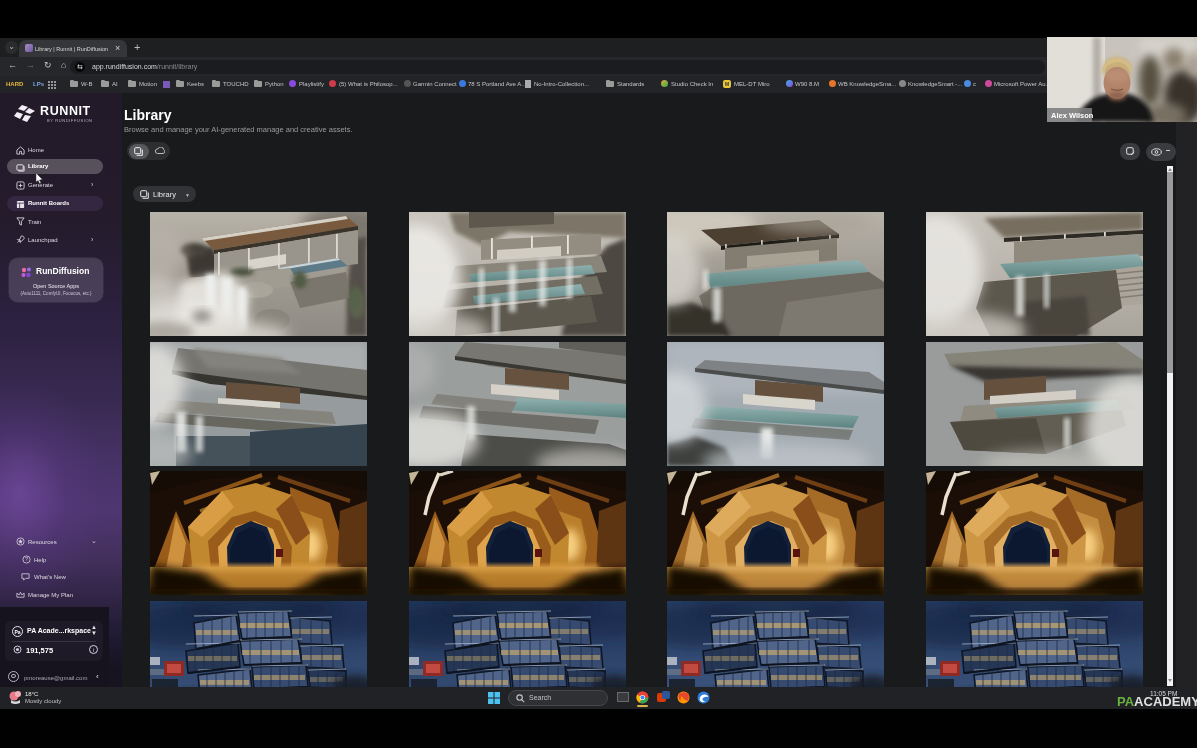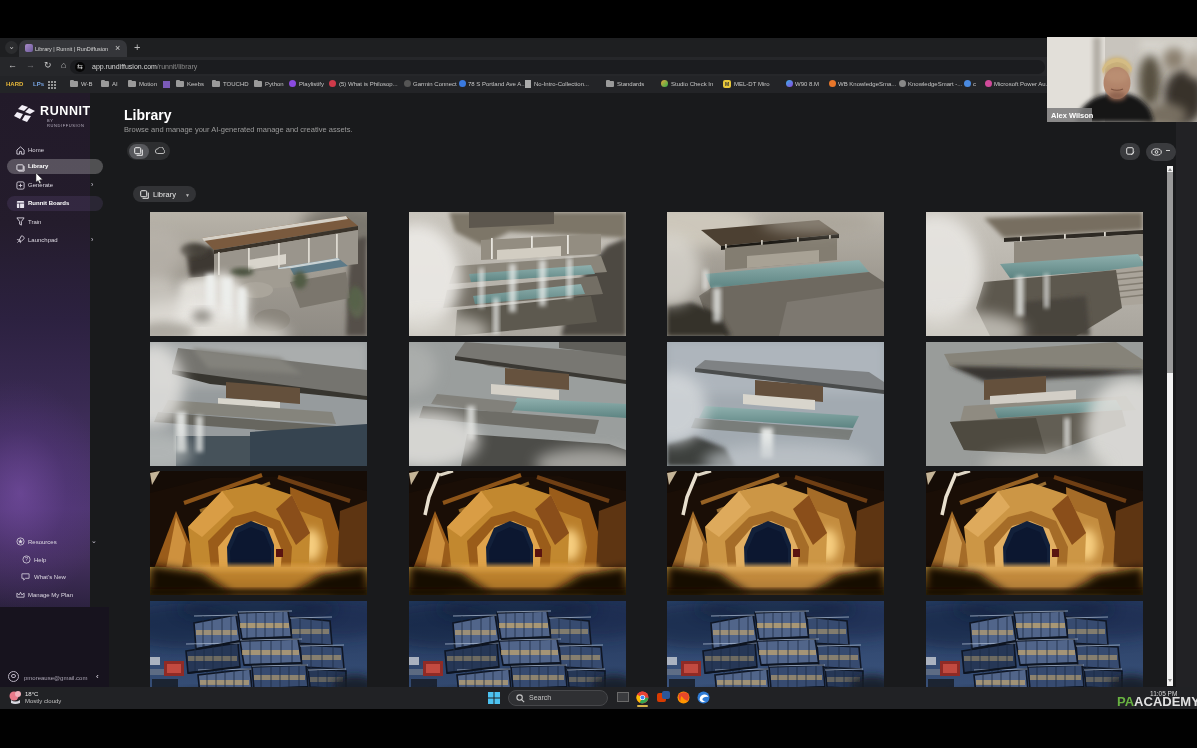--- a/index.html
+++ b/index.html
@@ -14,21 +14,21 @@
   #addrrow { left:0; top:57px; width:1176px; height:19px; background:#26272a; }
   #omnibox { left:70px; top:2.5px; width:975px; height:14px; background:#1b1c1f; border-radius:7px; color:#d8d8d8; font-size:7px; }
   #bookrow { left:0; top:76px; width:1176px; height:17px; background:#232427; color:#c6c6c6; font-size:6px; }
   .bi { position:absolute; top:4.5px; white-space:nowrap; }
   .bf { position:absolute; left:0; top:5px; width:8px; height:6px; background:#9a9a9a; border-radius:1px; }
   .bf::before { content:""; position:absolute; left:0; top:-1.5px; width:3.5px; height:2px; background:#9a9a9a; border-radius:1px 1px 0 0; }
   .bd { position:absolute; top:4px; width:7px; height:7px; border-radius:50%; }
 
   
   #app { left:0; top:93px; width:1176px; height:594px; background:#191a1c; overflow:hidden; }
-  #sidebar { left:0; top:0; width:90px; height:594px;
+  #sidebar { left:0; top:0; width:122px; height:594px;
     background:
       radial-gradient(85px 115px at 20px 400px, rgba(140,90,192,.45), rgba(100,60,150,.22) 55%, rgba(60,34,88,0) 100%),
       linear-gradient(180deg, #221a29 0%, #241c2c 22%, #2c2140 38%, #392a52 52%, #473266 62%, #4e3670 70%, #44305e 78%, #2e2342 86%, #1e1930 92%, #171320 97%, #171320 100%);
     color:#e6e3ea; }
   .nav { position:absolute; left:28px; font-size:6px; color:#ddd9e2; white-space:nowrap; }
   .nicon { position:absolute; left:16px; width:9px; height:9px; }
   .nicon svg { display:block; width:9px; height:9px; }
   .chev { position:absolute; left:91px; color:#cfc9d8; font-size:7px; }
   #content { left:109px; top:0; width:1067px; height:594px; }
 
@@ -181,20 +181,31 @@
       <div class="nav" style="top:125.5px;">Train</div>
       <div class="nicon" style="top:142px;">
           <svg viewBox="0 0 10 10">
             <path d="M6 1 C8 1 9 2 9 4 L6 7 L3 7 Z" fill="none" stroke="#d8d3df" stroke-width="1"></path>
             <path d="M3 7 L1.5 8.5 M4.5 5.5 L1 5 M4.5 5.5 L5 9" stroke="#d8d3df" stroke-width=".8"></path>
           </svg>
         </div>
       <div class="nav" style="top:143.5px;">Launchpad</div>
       <div class="chev" style="top:142.5px;">›</div>
 
+      <div class="abs" style="left:9px;top:165px;width:94px;height:44px;background:rgba(215,205,230,.18);border-radius:9px;box-shadow:0 0 0 .5px rgba(255,255,255,.12);">
+        <svg class="abs" style="left:11px;top:8px;" width="13" height="13" viewBox="0 0 13 13">
+          <circle cx="4" cy="4" r="2.2" fill="#e86aa6"></circle>
+          <circle cx="9" cy="3.5" r="2" fill="#9a6ae8"></circle>
+          <circle cx="3.5" cy="9" r="2" fill="#c95ae0"></circle>
+          <circle cx="8.5" cy="9" r="2.3" fill="#7a4ad0"></circle>
+        </svg>
+        <div class="abs" style="left:27px;top:8px;color:#fff;font-size:8.5px;font-weight:bold;">RunDiffusion</div>
+        <div class="abs" style="left:0;top:25px;width:94px;text-align:center;color:#efeaf5;font-size:5.5px;">Open Source Apps</div>
+        <div class="abs" style="left:0;top:33px;width:94px;text-align:center;color:#cfc6dc;font-size:4.5px;">(Auto1111, ComfyUI, Fooocus, etc.)</div>
+      </div>
 
       <div class="nicon" style="top:444px;">
           <svg viewBox="0 0 10 10">
             <circle cx="5" cy="5" r="4" fill="none" stroke="#d8d3df" stroke-width=".9"></circle>
             <path d="M5 2.2 L5.8 4.2 L7.8 4.2 L6.2 5.6 L6.8 7.6 L5 6.4 L3.2 7.6 L3.8 5.6 L2.2 4.2 L4.2 4.2 Z" fill="#d8d3df"></path>
           </svg>
         </div>
       <div class="nav" style="top:445.5px;">Resources</div>
       <div class="chev" style="top:444px;">⌄</div>
       <div class="nicon" style="left:22px;top:462px;">
@@ -211,20 +222,32 @@
         </div>
       <div class="nav" style="left:34px;top:480.5px;">What's New</div>
       <div class="nicon" style="top:497px;">
           <svg viewBox="0 0 10 10">
             <path d="M1 8 L1 3.5 L3.5 5.5 L5 2.5 L6.5 5.5 L9 3.5 L9 8 Z" fill="none" stroke="#d8d3df" stroke-width=".9"></path>
           </svg>
         </div>
       <div class="nav" style="top:498.5px;">Manage My Plan</div>
 
       <div class="abs" style="left:0;top:514px;width:109px;height:80px;background:#17131e;"></div>
+      <div class="abs" style="left:5px;top:528px;width:98px;height:40px;background:#1e1a28;border-radius:6px;">
+        <div class="abs" style="left:7px;top:4.5px;width:11px;height:11px;border-radius:50%;border:1px solid #e8e4ee;color:#fff;font-size:5px;text-align:center;line-height:10px;font-weight:bold;">Pa</div>
+        <div class="abs" style="left:22px;top:6px;color:#fff;font-size:7px;font-weight:bold;">PA Acade...rkspace</div>
+        <div class="abs" style="left:86px;top:3px;color:#e8e4ee;font-size:6px;line-height:6px;">▲<br>▼</div>
+        <div class="abs" style="left:7px;top:19.5px;width:84px;height:1px;background:rgba(255,255,255,.12);"></div>
+        <svg class="abs" style="left:8px;top:24px;" width="9" height="9" viewBox="0 0 9 9">
+            <circle cx="4.5" cy="4.5" r="3.5" fill="none" stroke="#cfcad8" stroke-width="1"></circle>
+            <circle cx="4.5" cy="4.5" r="1.6" fill="#cfcad8"></circle>
+          </svg>
+        <div class="abs" style="left:21px;top:25px;color:#fff;font-size:7.5px;font-weight:bold;">191,575</div>
+        <div class="abs" style="left:84px;top:24px;width:9px;height:9px;border-radius:50%;border:1px solid #d8d3df;color:#d8d3df;font-size:6px;text-align:center;line-height:9px;">i</div>
+      </div>
       <div class="abs" style="left:8px;top:578px;width:11px;height:11px;border-radius:50%;border:1px solid #b9b3c2;"></div>
       <div class="abs" style="left:11.2px;top:580.5px;width:4.5px;height:4.5px;border-radius:50%;border:1px solid #b9b3c2;"></div>
       <div class="abs" style="left:24px;top:582px;color:#a9a3b2;font-size:6px;">pmoreause@gmail.com</div>
       <div class="abs" style="left:96px;top:579px;color:#e8e4ee;font-size:8px;">‹</div>
     </div>
     <div id="content" class="abs">
       <div class="abs" style="left:15px;top:14px;color:#fff;font-size:14px;font-weight:bold;">Library</div>
       <div class="abs" style="left:15px;top:32px;color:#9b9b9b;font-size:7.5px;">Browse and manage your AI-generated manage and creative assets.</div>
 
       <div class="abs" style="left:18px;top:49px;width:43px;height:18px;background:#2d2e30;border-radius:9px;">

